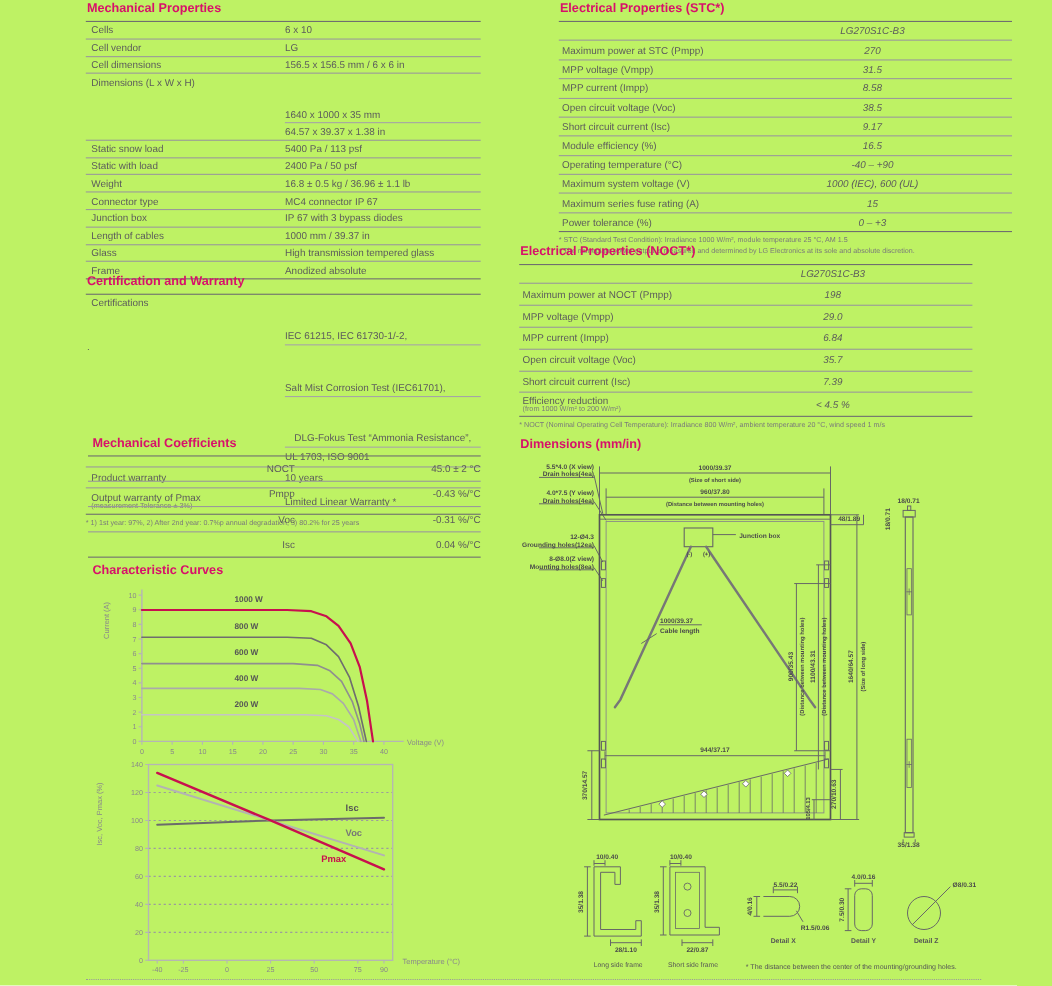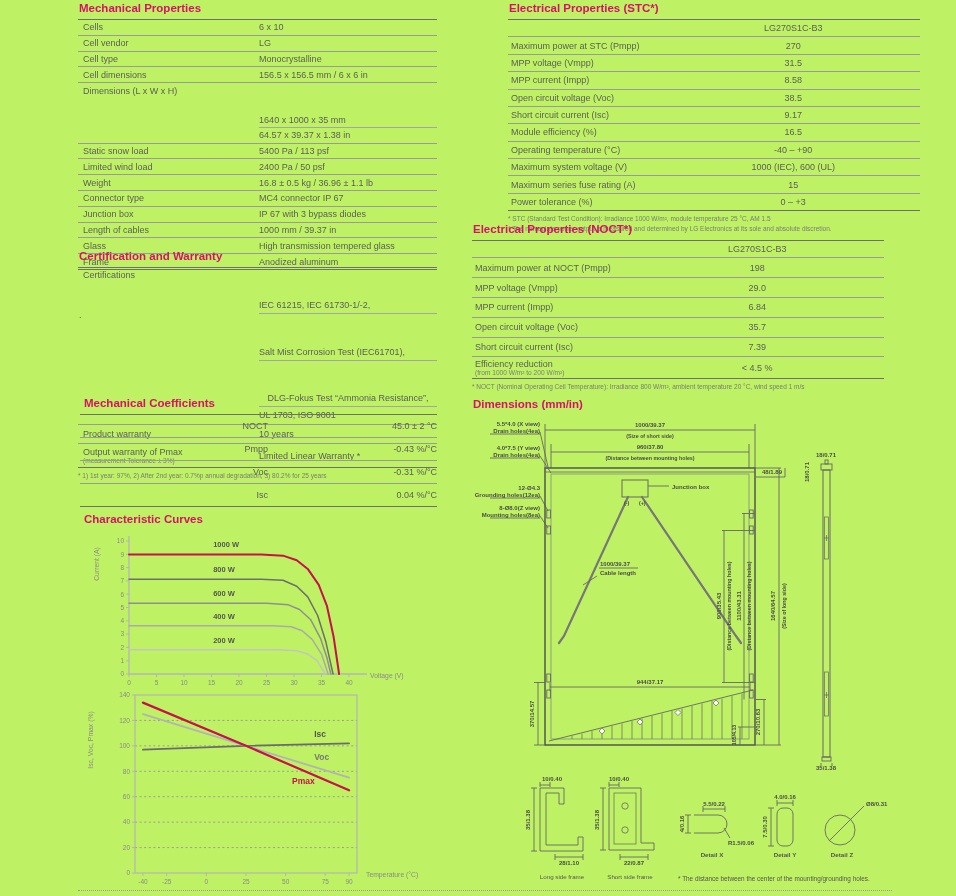--- a/index.html
+++ b/index.html
@@ -9,21 +9,21 @@
   .h{color:#d8106a;font-weight:bold;font-size:11.5px;margin:0 0 5px 1px;letter-spacing:0;}
   
   .tbl{border-top:1.8px solid #6f6f6f;border-bottom:1.8px solid #6f6f6f;}
   .trow{display:flex;border-bottom:1px solid #9a9a9a;font-size:9px;color:#5c5c5c;align-items:flex-start;}
   .trow:last-child{border-bottom:none;}
   .tl{flex:0 0 48.5%;padding:2.4px 2px 2.4px 5px;}
   .tv{flex:1;padding:2.4px 0;}
   .vline{border-bottom:1px solid #a5a5a5;margin-top:29px;}
   
   .etbl .tl{flex:0 0 51%;padding:3.2px 2px 3.2px 3px;}
-  .etbl .tv{flex:0 0 34%;text-align:center;padding:3.2px 0;}
+  .etbl .tv{flex:0 0 34%;text-align:center;padding:3.2px 0;font-style:italic;}
   .etbl .sp{flex:1;}
   
   .ttbl .tl{flex:0 0 51%;padding:6px 2px 6px 6px;}
   .ttbl .tv{flex:1;padding:6px 0;}
   .small{font-size:6.6px;color:#7c7c7c;}
   .fn{font-size:6.5px;color:#7a7a7a;margin-top:3px;line-height:1.5;}
   .dotsep{position:absolute;left:78px;top:890px;width:814px;border-top:1.6px dotted #9a9a9a;}
   .straydot{position:absolute;left:1px;top:60px;font-size:9px;color:#5c5c5c;}
   svg text{font-family:"Liberation Sans",sans-serif;}
   .dimtxt{font-size:6px;font-weight:bold;fill:#4a4a4a;}
@@ -40,40 +40,36 @@
     <div class="tbl">
       <div class="trow">
           <div class="tl">Cells</div>
           <div class="tv">6 x 10</div>
         </div>
       <div class="trow">
           <div class="tl">Cell vendor</div>
           <div class="tv">LG</div>
         </div>
       <div class="trow">
-          <div class="tl">Cell type</div>
-          <div class="tv">Monocrystalline</div>
-        </div>
-      <div class="trow">
           <div class="tl">Cell dimensions</div>
           <div class="tv">156.5 x 156.5 mm / 6 x 6 in</div>
         </div>
       <div class="trow">
         <div class="tl">Dimensions (L x W x H)</div>
         <div class="tv" style="padding:0;">
           <div class="vline" style="padding:2.4px 0;">1640 x 1000 x 35 mm</div>
           <div style="padding:2.4px 0;">64.57 x 39.37 x 1.38 in</div>
         </div>
       </div>
       <div class="trow">
           <div class="tl">Static snow load</div>
           <div class="tv">5400 Pa / 113 psf</div>
         </div>
       <div class="trow">
-          <div class="tl">Limited wind load</div>
+          <div class="tl">Static with load</div>
           <div class="tv">2400 Pa / 50 psf</div>
         </div>
       <div class="trow">
           <div class="tl">Weight</div>
           <div class="tv">16.8 ± 0.5 kg / 36.96 ± 1.1 lb</div>
         </div>
       <div class="trow">
           <div class="tl">Connector type</div>
           <div class="tv">MC4 connector IP 67</div>
         </div>
@@ -84,21 +80,21 @@
       <div class="trow">
           <div class="tl">Length of cables</div>
           <div class="tv">1000 mm / 39.37 in</div>
         </div>
       <div class="trow">
           <div class="tl">Glass</div>
           <div class="tv">High transmission tempered glass</div>
         </div>
       <div class="trow">
           <div class="tl">Frame</div>
-          <div class="tv">Anodized aluminum</div>
+          <div class="tv">Anodized absolute</div>
         </div>
     </div>
   </div>
 
   <div class="sec" style="left:78px;top:250px;width:359px;">
     <div class="h">Certification and Warranty</div>
     <div class="straydot">.</div>
     <div class="tbl">
       <div class="trow">
         <div class="tl">Certifications</div>

